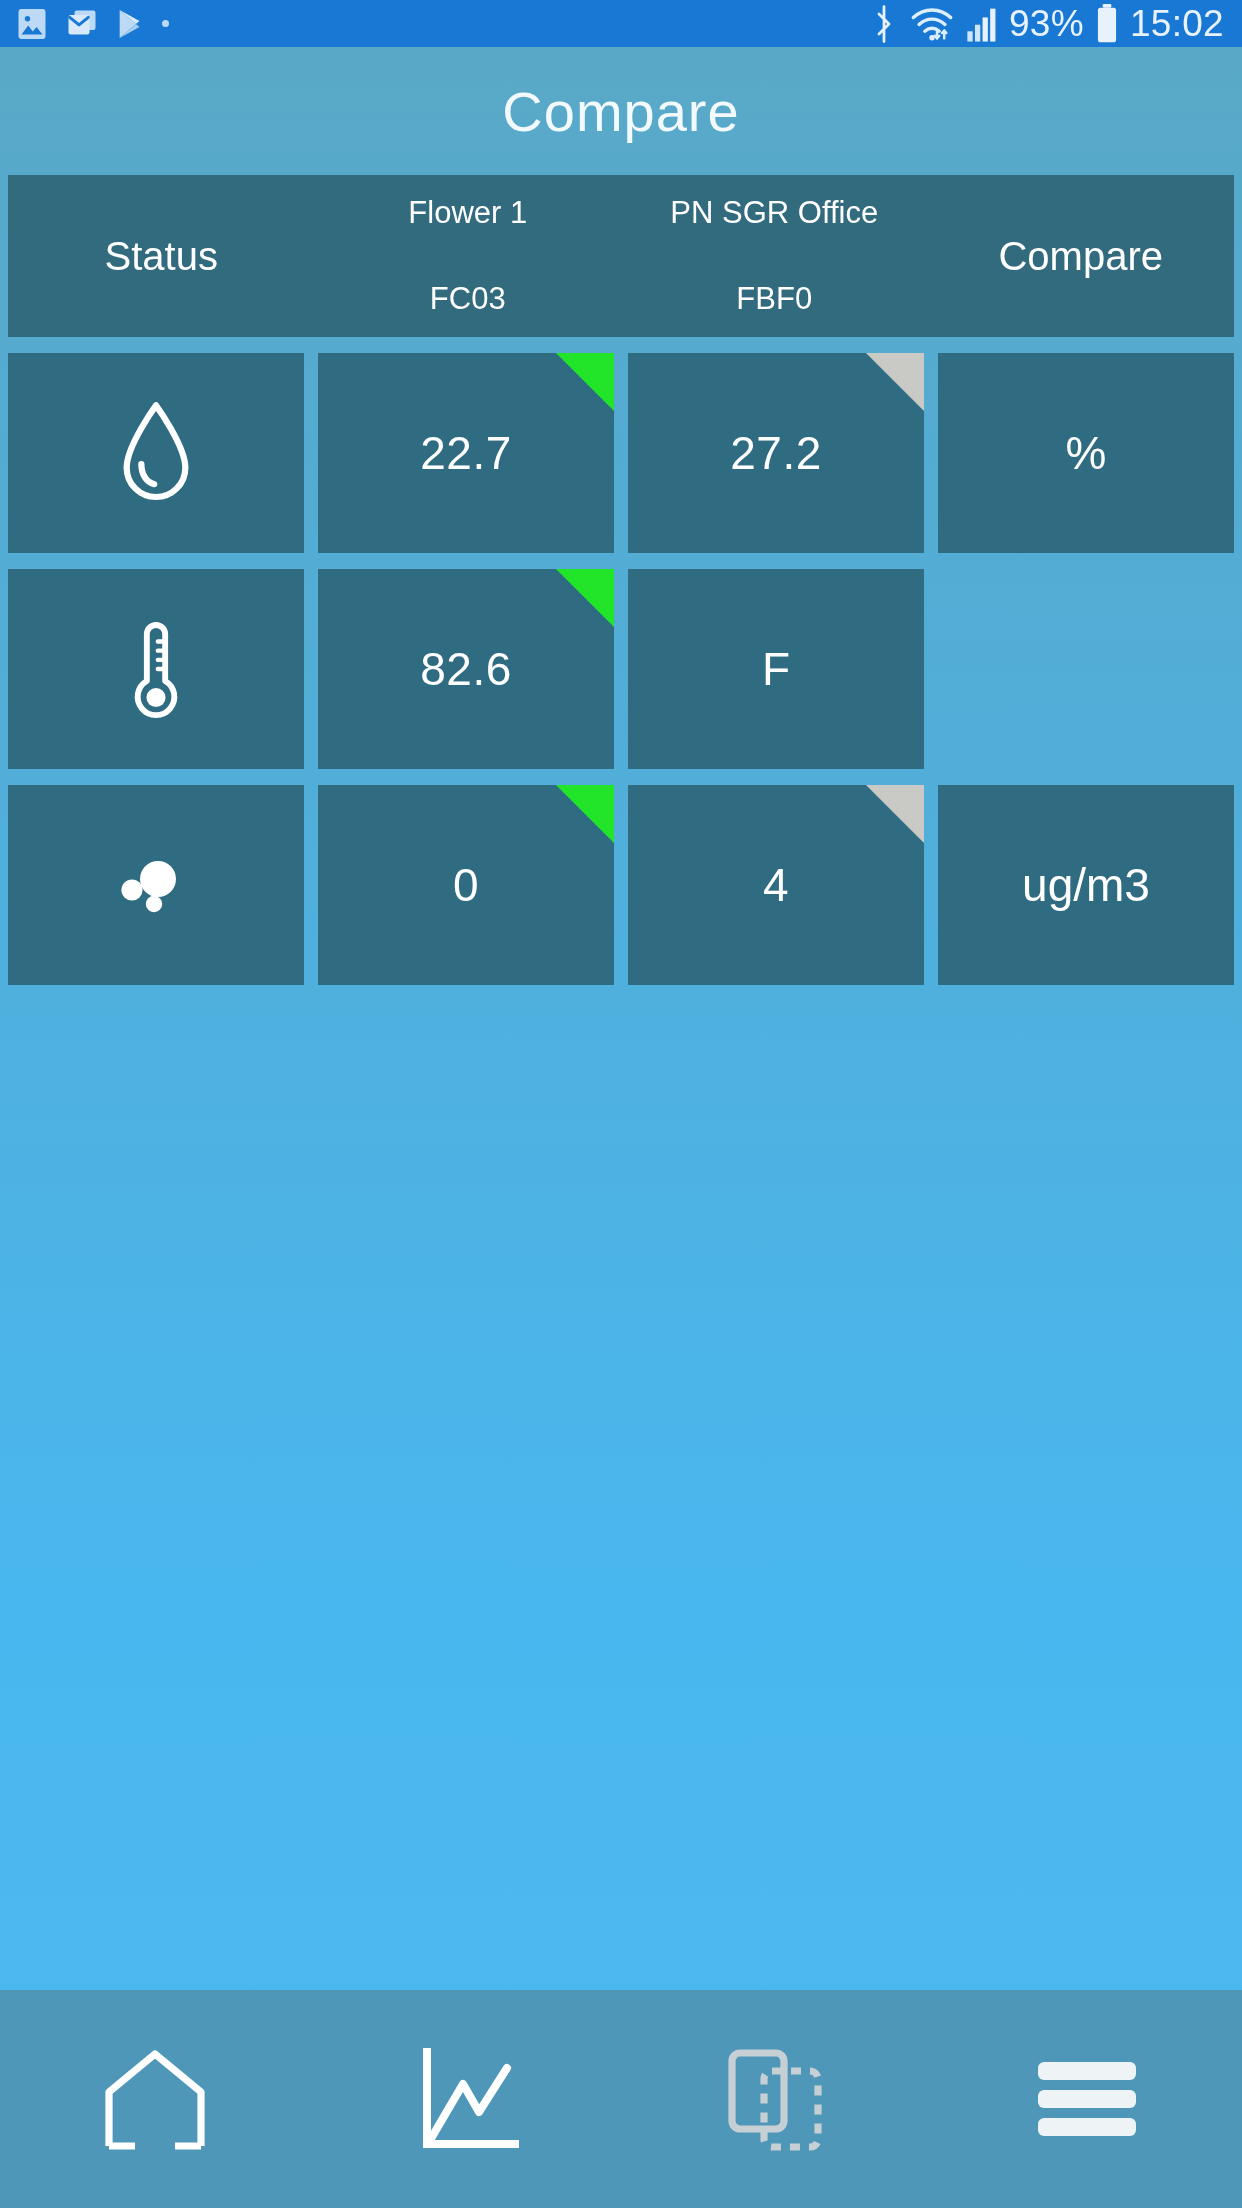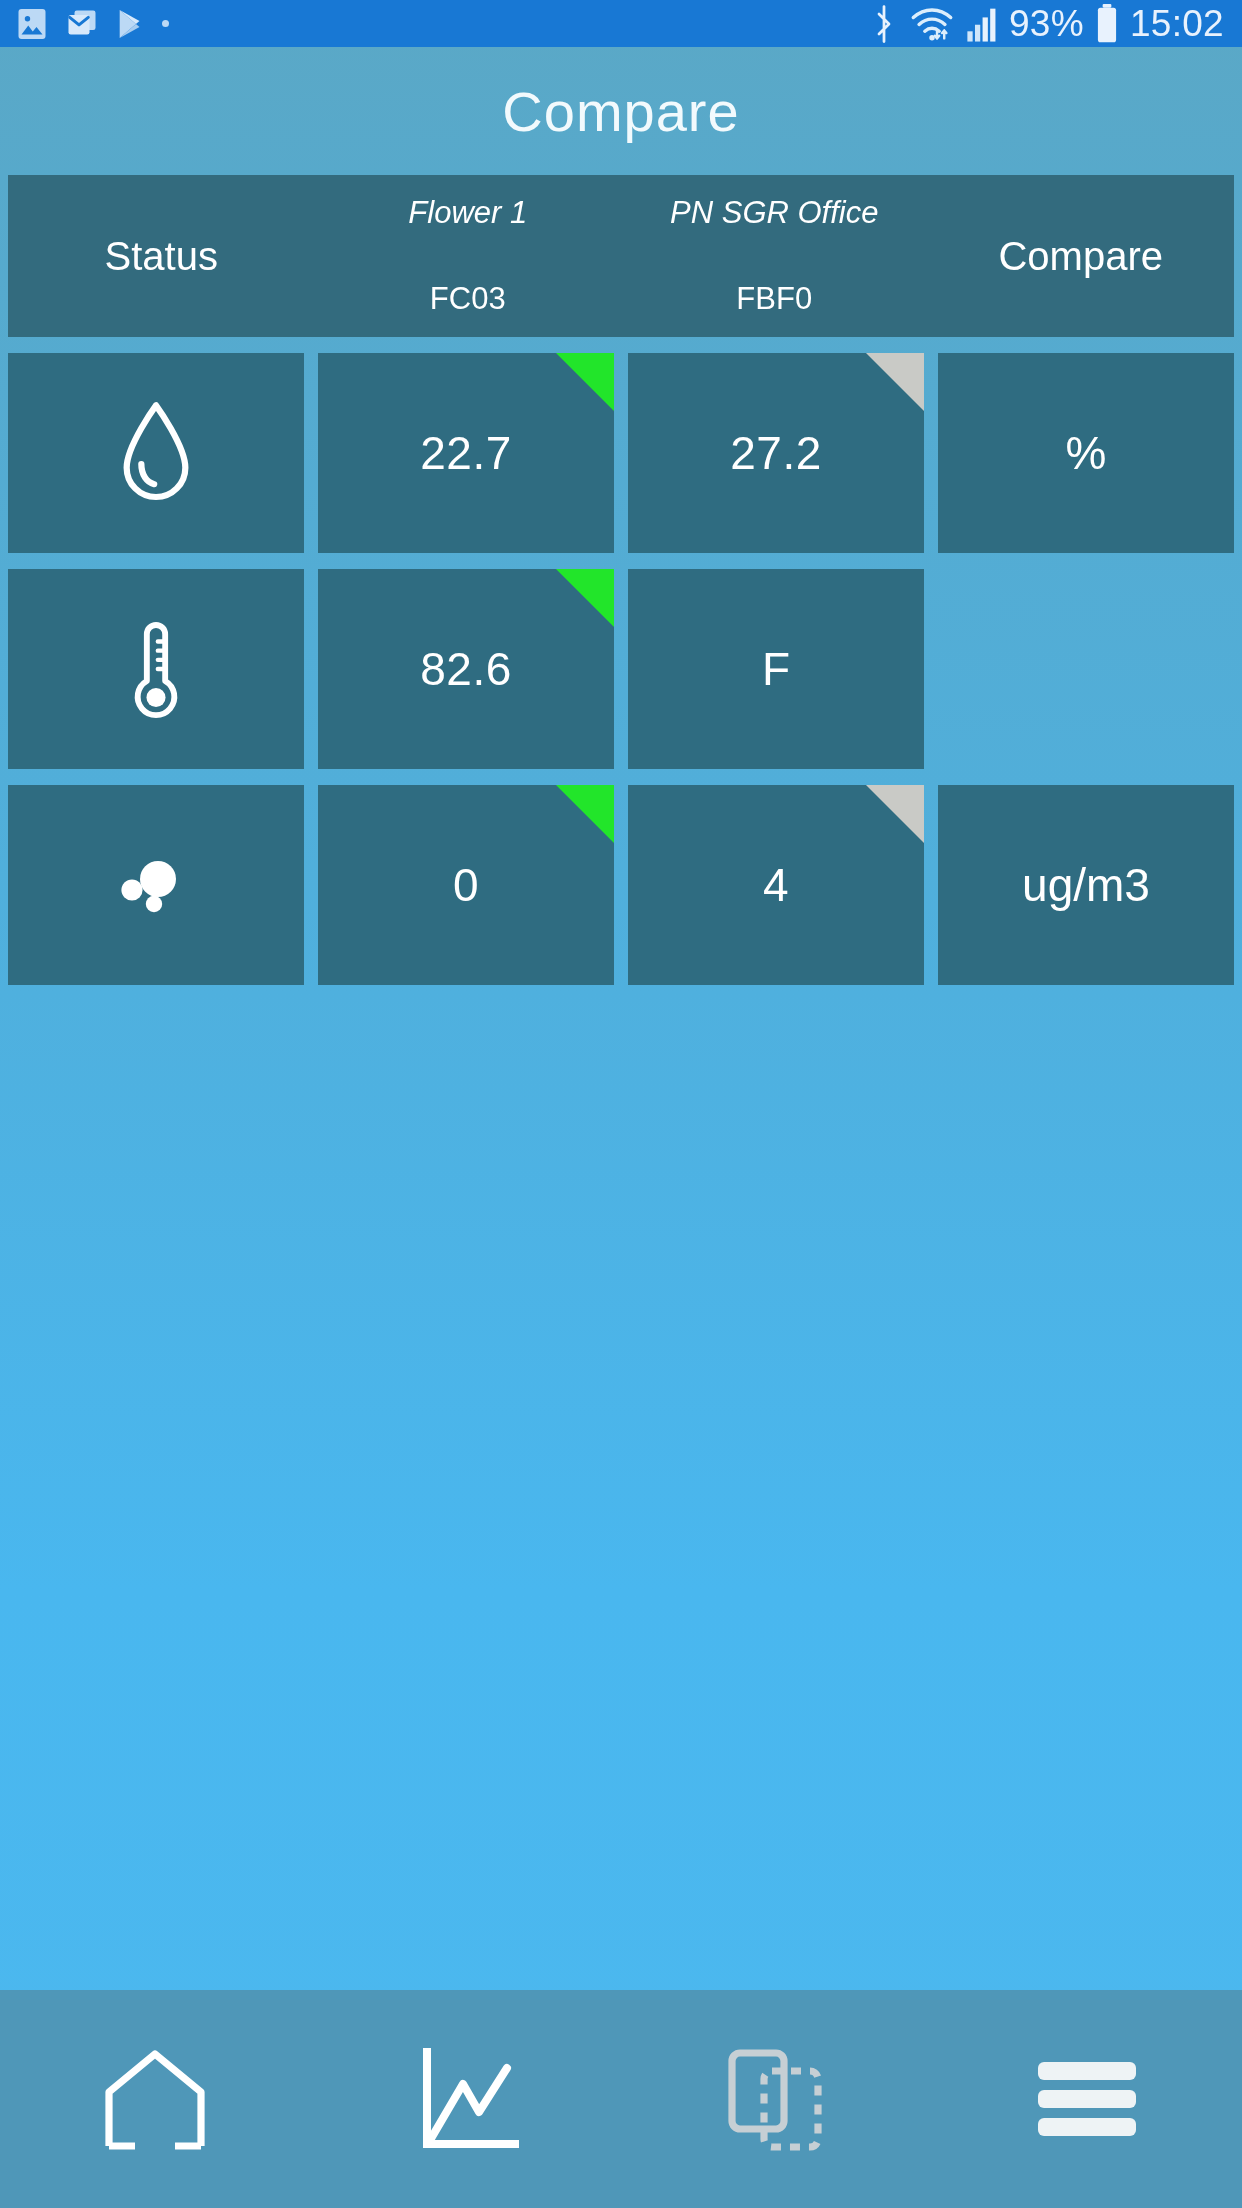--- a/index.html
+++ b/index.html
@@ -53,21 +53,21 @@
     grid-template-columns: 1fr 1fr 1fr 1fr;
     height:162px;
     margin-bottom:16px;
   }
   .hcell{
     display:flex; flex-direction:column;
     align-items:center; justify-content:center;
     color:#ffffff;
   }
   .hcell.big{ font-size:40px; font-weight:400; }
-  .hcell .name{ font-size:31px; margin-bottom:24px;font-style:italic; }
+  .hcell .name{ font-size:31px; margin-bottom:24px; }
   .hcell .code{ font-size:31px; margin-top:26px; }
   .hcell.stacked{ justify-content:center; }
 
   .cell{
     position:relative;
     height:200px;
     background:#2f6c81;
     display:flex; align-items:center; justify-content:center;
     color:#ffffff;
     overflow:hidden;

